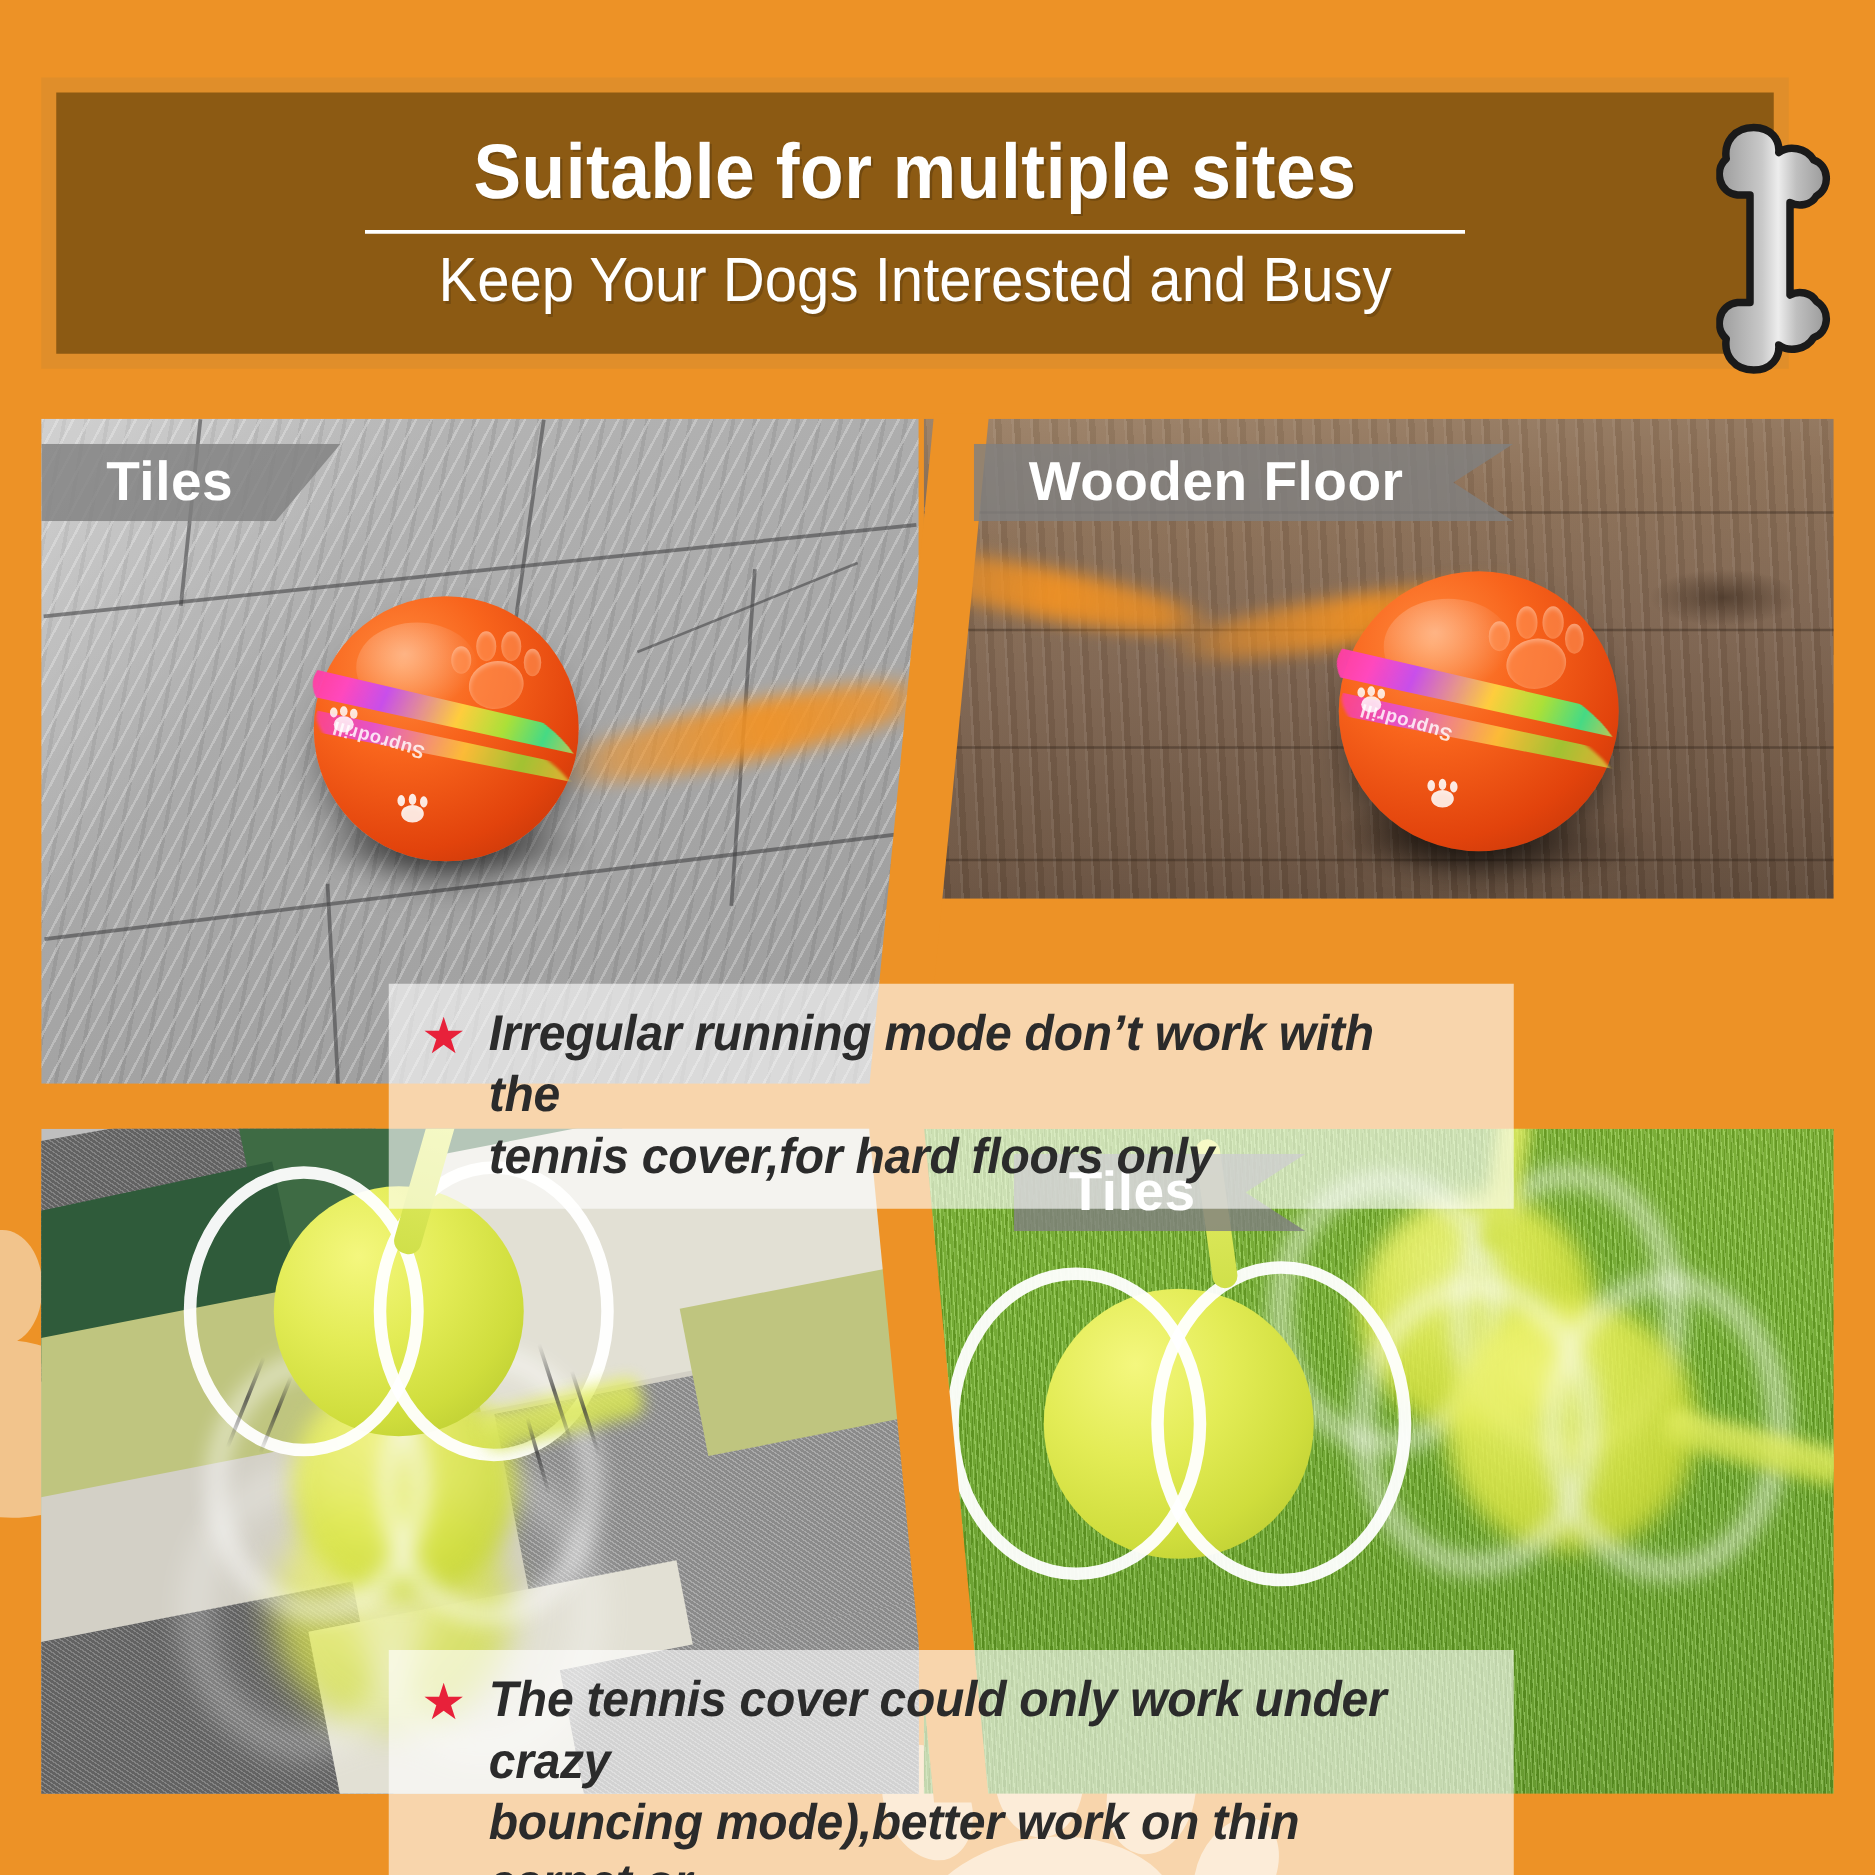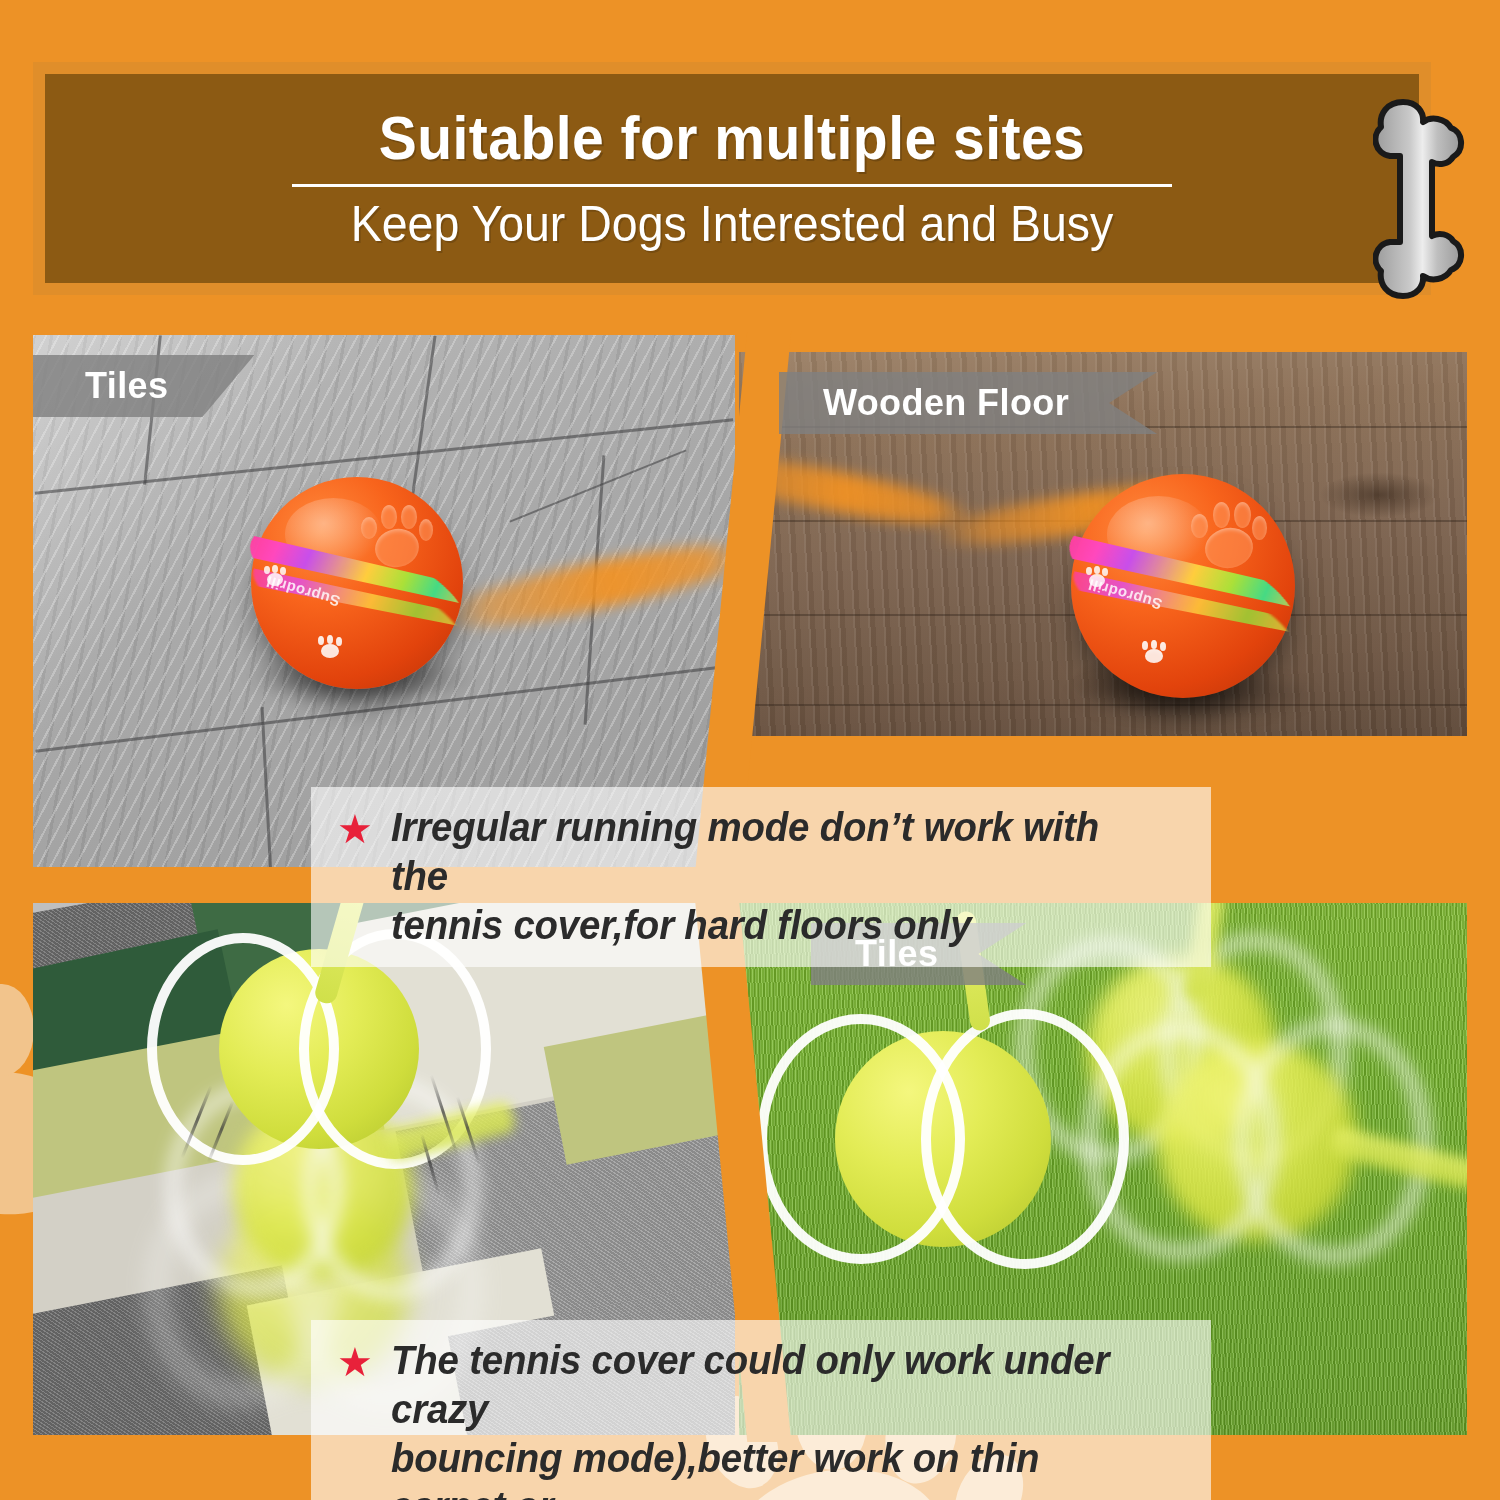--- a/index.html
+++ b/index.html
@@ -94,21 +94,21 @@
     top: 335px;
     width: 1434px;
     height: 1100px;
   }
 
   .panel {
     position: absolute;
     overflow: hidden;
   }
   .panel-tiles   { left: 0px;   top: 0px;   width: 702px; height: 532px; }
-  .panel-wood    { left: 706px; top: 17px;   width: 728px; height: 384px; }
+  .panel-wood    { left: 706px; top: 0px;   width: 728px; height: 384px; }
   .panel-carpet  { left: 0px;   top: 568px; width: 702px; height: 532px; }
   .panel-lawn    { left: 706px; top: 568px; width: 728px; height: 532px; }
 
   
   .slant-divider {
     position: absolute;
     width: 44px;
     background: #ED9226;
     z-index: 6;
   }
@@ -197,21 +197,21 @@
     position: absolute;
     top: 20px;
     height: 62px;
     background: rgba(128,128,128,0.82);
     display: flex;
     align-items: center;
     z-index: 8;
   }
   .banner-label {
     color: #FFFFFF;
-    font-size: 36px;
+    font-size: 44px;
     font-weight: bold;
     letter-spacing: 0.4px;
     white-space: nowrap;
   }
   
   .banner.angled {
     left: 0;
     padding: 0 86px 0 52px;
     clip-path: polygon(0 0, 100% 0, calc(100% - 52px) 100%, 0 100%);
   }

